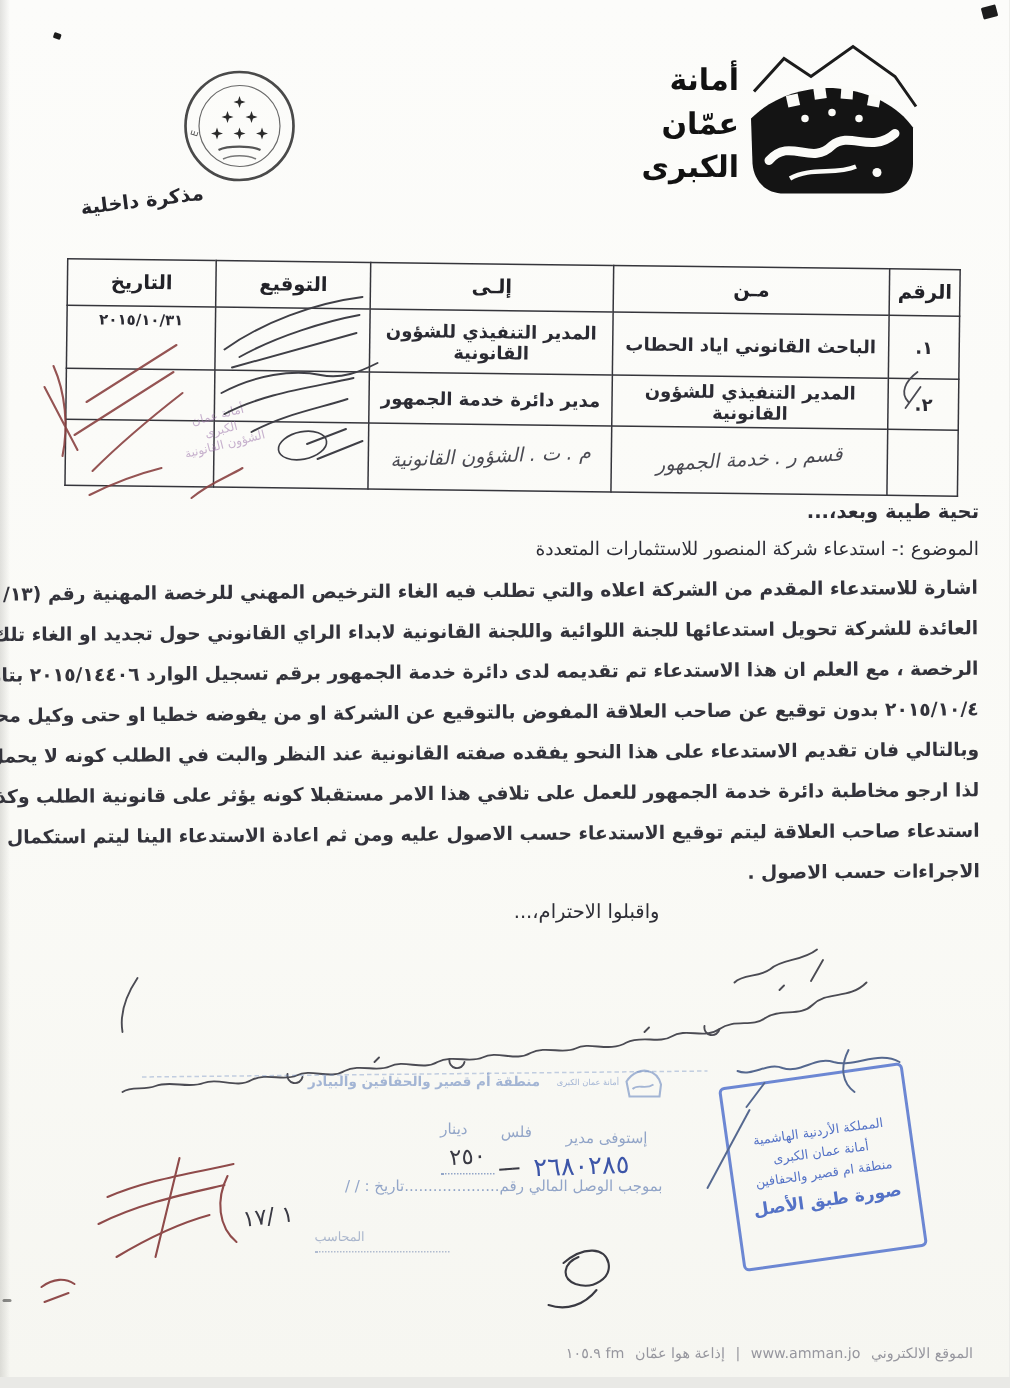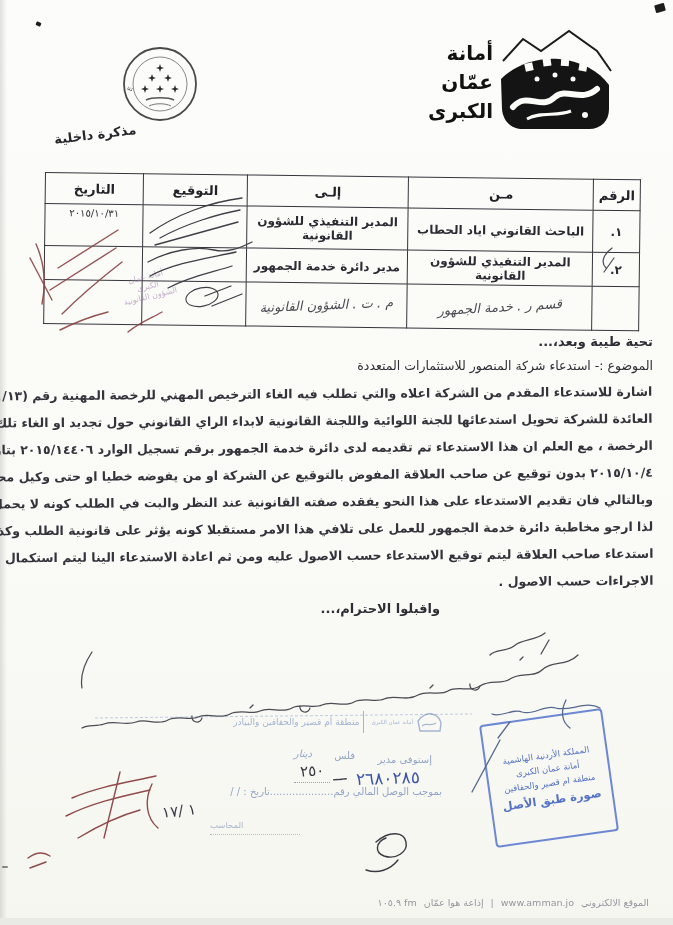--- a/index.html
+++ b/index.html
@@ -16,47 +16,47 @@
   #gam-logo .logo-text{width:78px;text-align:right;font-weight:bold;font-size:20px;line-height:29px;color:#121212;margin-top:12px;margin-right:4px;letter-spacing:0;}
   #seal{left:120px;top:44px;}
   #memo-label{left:54px;top:127px;font-size:13px;font-weight:600;color:#26262c;transform:rotate(-7deg);}
   
   #route-table{left:45px;top:172px;width:596px;transform:rotate(.7deg);transform-origin:0 0;border-collapse:collapse;}
   #route-table td,#route-table th{border:1.4px solid #35353b;text-align:center;vertical-align:middle;padding:1px 3px;}
   #route-table th{font-size:13px;font-weight:bold;color:#222228;height:28px;}
   #route-table td{font-size:12px;font-weight:bold;color:#2b2b33;}
   .col-num{width:40px;} .col-from{width:192px;} .col-to{width:166px;} .col-sig{width:102px;} .col-date{width:96px;}
   .r1{height:42px;} .r2{height:34px;} .r3{height:44px;}
-  .date-val{font-size:10px;font-weight:normal;display:inline-block;}
+  .date-val{font-size:10px;font-weight:bold;display:inline-block;}
   .hw{font-style:italic;font-weight:500;color:#4a4a52;font-size:13px;letter-spacing:.5px;}
   .hw-to{display:inline-block;transform:rotate(-3deg);}
   .hw-from{display:inline-block;transform:rotate(-4deg);}
   
   .greet{top:334px;right:20px;font-size:13px;font-weight:bold;}
   .subject{top:358px;right:20px;font-size:12.5px;font-weight:normal;}
   #body-text{top:386px;right:20px;left:26px;transform:rotate(-.4deg);}
   #body-text .bl{height:27px;font-size:12.5px;font-weight:bold;color:#33333b;text-align:justify;text-align-last:justify;white-space:nowrap;}
   #body-text .bl.last{text-align-last:right;}
-  .closing{top:601px;right:233px;font-size:13px;font-weight:bold;}
+  .closing{top:601px;right:233px;font-size:13px;font-weight:normal;}
   
   #fees{left:160px;top:740px;width:282px;height:70px;color:#92a5c8;direction:rtl;}
   #fees .lbl{position:absolute;font-size:10px;}
   .amount-hw{position:absolute;font-size:15px;color:#3a3a44;transform:rotate(-4deg);font-weight:500;}
   .dots-line{position:absolute;border-bottom:1.5px dotted #92a5c8;}
   #receipt-line{position:absolute;top:46px;right:0;font-size:10px;white-space:nowrap;color:#92a5c8;}
   #receipt-num{position:absolute;top:28px;right:22px;font-size:17px;letter-spacing:2px;color:#3c55a8;transform:rotate(-2deg);font-weight:500;}
   #hw-date{left:162px;top:802px;font-size:15px;color:#3a3a44;transform:rotate(-6deg);font-weight:500;}
   #cashier{left:210px;top:820px;width:90px;color:rgba(120,140,180,.6);font-size:8.5px;text-align:left;}
   #cashier .dl{border-bottom:1.5px dotted rgba(120,140,180,.55);margin-top:4px;}
   
   #area-stamp{left:218px;top:704px;width:224px;height:36px;display:flex;direction:rtl;align-items:center;color:#8fa5cd;opacity:.8;}
   #area-stamp .mini-logo{width:26px;height:26px;flex:0 0 auto;}
   #area-stamp .org-lines{font-size:5.5px;line-height:7px;text-align:center;margin:0 3px;white-space:nowrap;}
   #area-stamp .vdiv{width:1px;height:22px;background:#8fa5cd;margin:0 4px;}
-  #area-stamp .area-name{font-size:9px;white-space:nowrap;font-weight:400;}
+  #area-stamp .area-name{font-size:9px;white-space:nowrap;font-weight:700;}
   
   #copy-stamp{left:487px;top:716px;width:120px;height:120px;transform:rotate(-8deg);
     border:2.5px solid rgba(62,98,200,.75);border-radius:4px;display:flex;flex-direction:column;
     justify-content:center;gap:5px;text-align:center;color:rgba(55,90,190,.85);}
   #copy-stamp .l{font-size:8.5px;line-height:9px;}
   #copy-stamp .l.big{font-size:11.5px;font-weight:bold;margin-top:3px;}
   
   #legal-stamp{left:88px;top:272px;width:120px;transform:rotate(-14deg);color:rgba(155,115,170,.55);
     font-size:8px;line-height:10px;text-align:center;}
   
@@ -178,21 +178,21 @@
       <path d="M6,17 C10,13 14,18 20,14" fill="none" stroke="#8fa5cd" stroke-width="1.2"></path>
     </svg>
     <div class="org-lines">أمانة عمان الكبرى</div>
     <div class="vdiv"></div>
     <div class="area-name">منطقة أم قصير والحفافين والبيادر</div>
   </div>
 
   <div id="fees" class="abs">
     <div class="lbl" style="right:10px;top:14px;">إستوفى مدير</div>
     <div class="lbl" style="right:87px;top:10px;">فلس</div>
-    <div class="lbl" style="right:130px;top:8px;font-style:italic;">دينار</div>
+    <div class="lbl" style="right:130px;top:8px;">دينار</div>
     <div class="amount-hw" style="right:118px;top:22px;">٢٥٠</div>
     <div class="amount-hw" style="right:96px;top:26px;">ـــ</div>
     <div class="dots-line" style="right:112px;top:42px;width:36px;"></div>
     <div id="receipt-line">
       <span>بموجب الوصل المالي رقم</span><span>....................</span><span>تاريخ :    /    /</span>
     </div>
     <div id="receipt-num" dir="ltr">٢٦٨٠٢٨٥</div>
   </div>
   <div id="hw-date" class="abs" dir="ltr">١ /١٧</div>
   <div id="cashier" class="abs">

